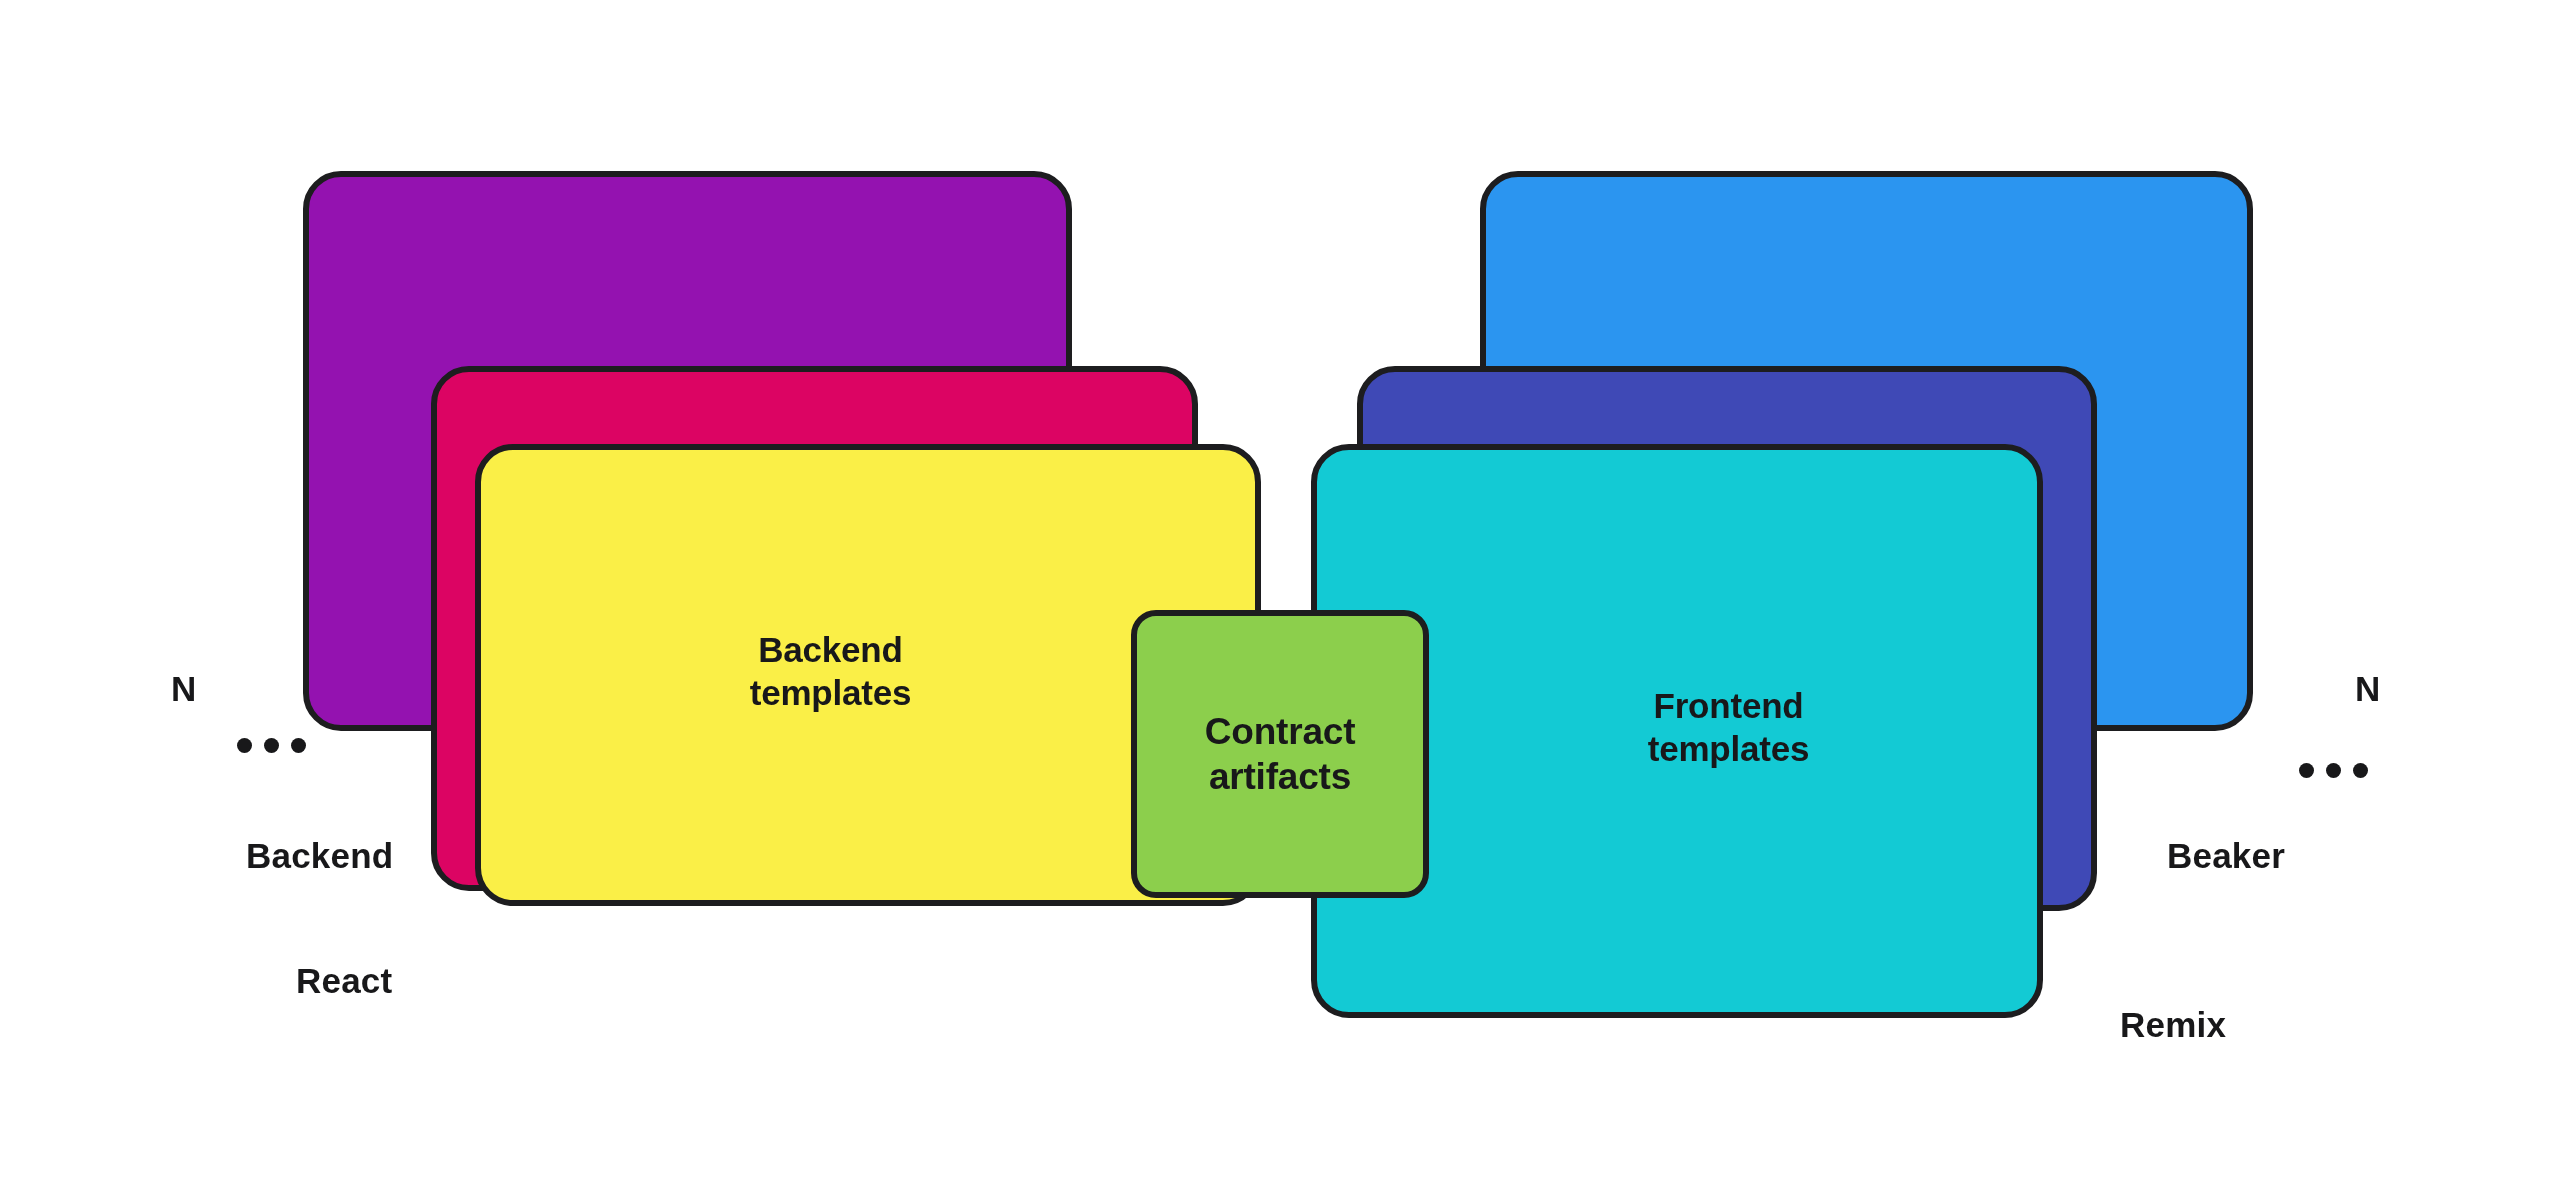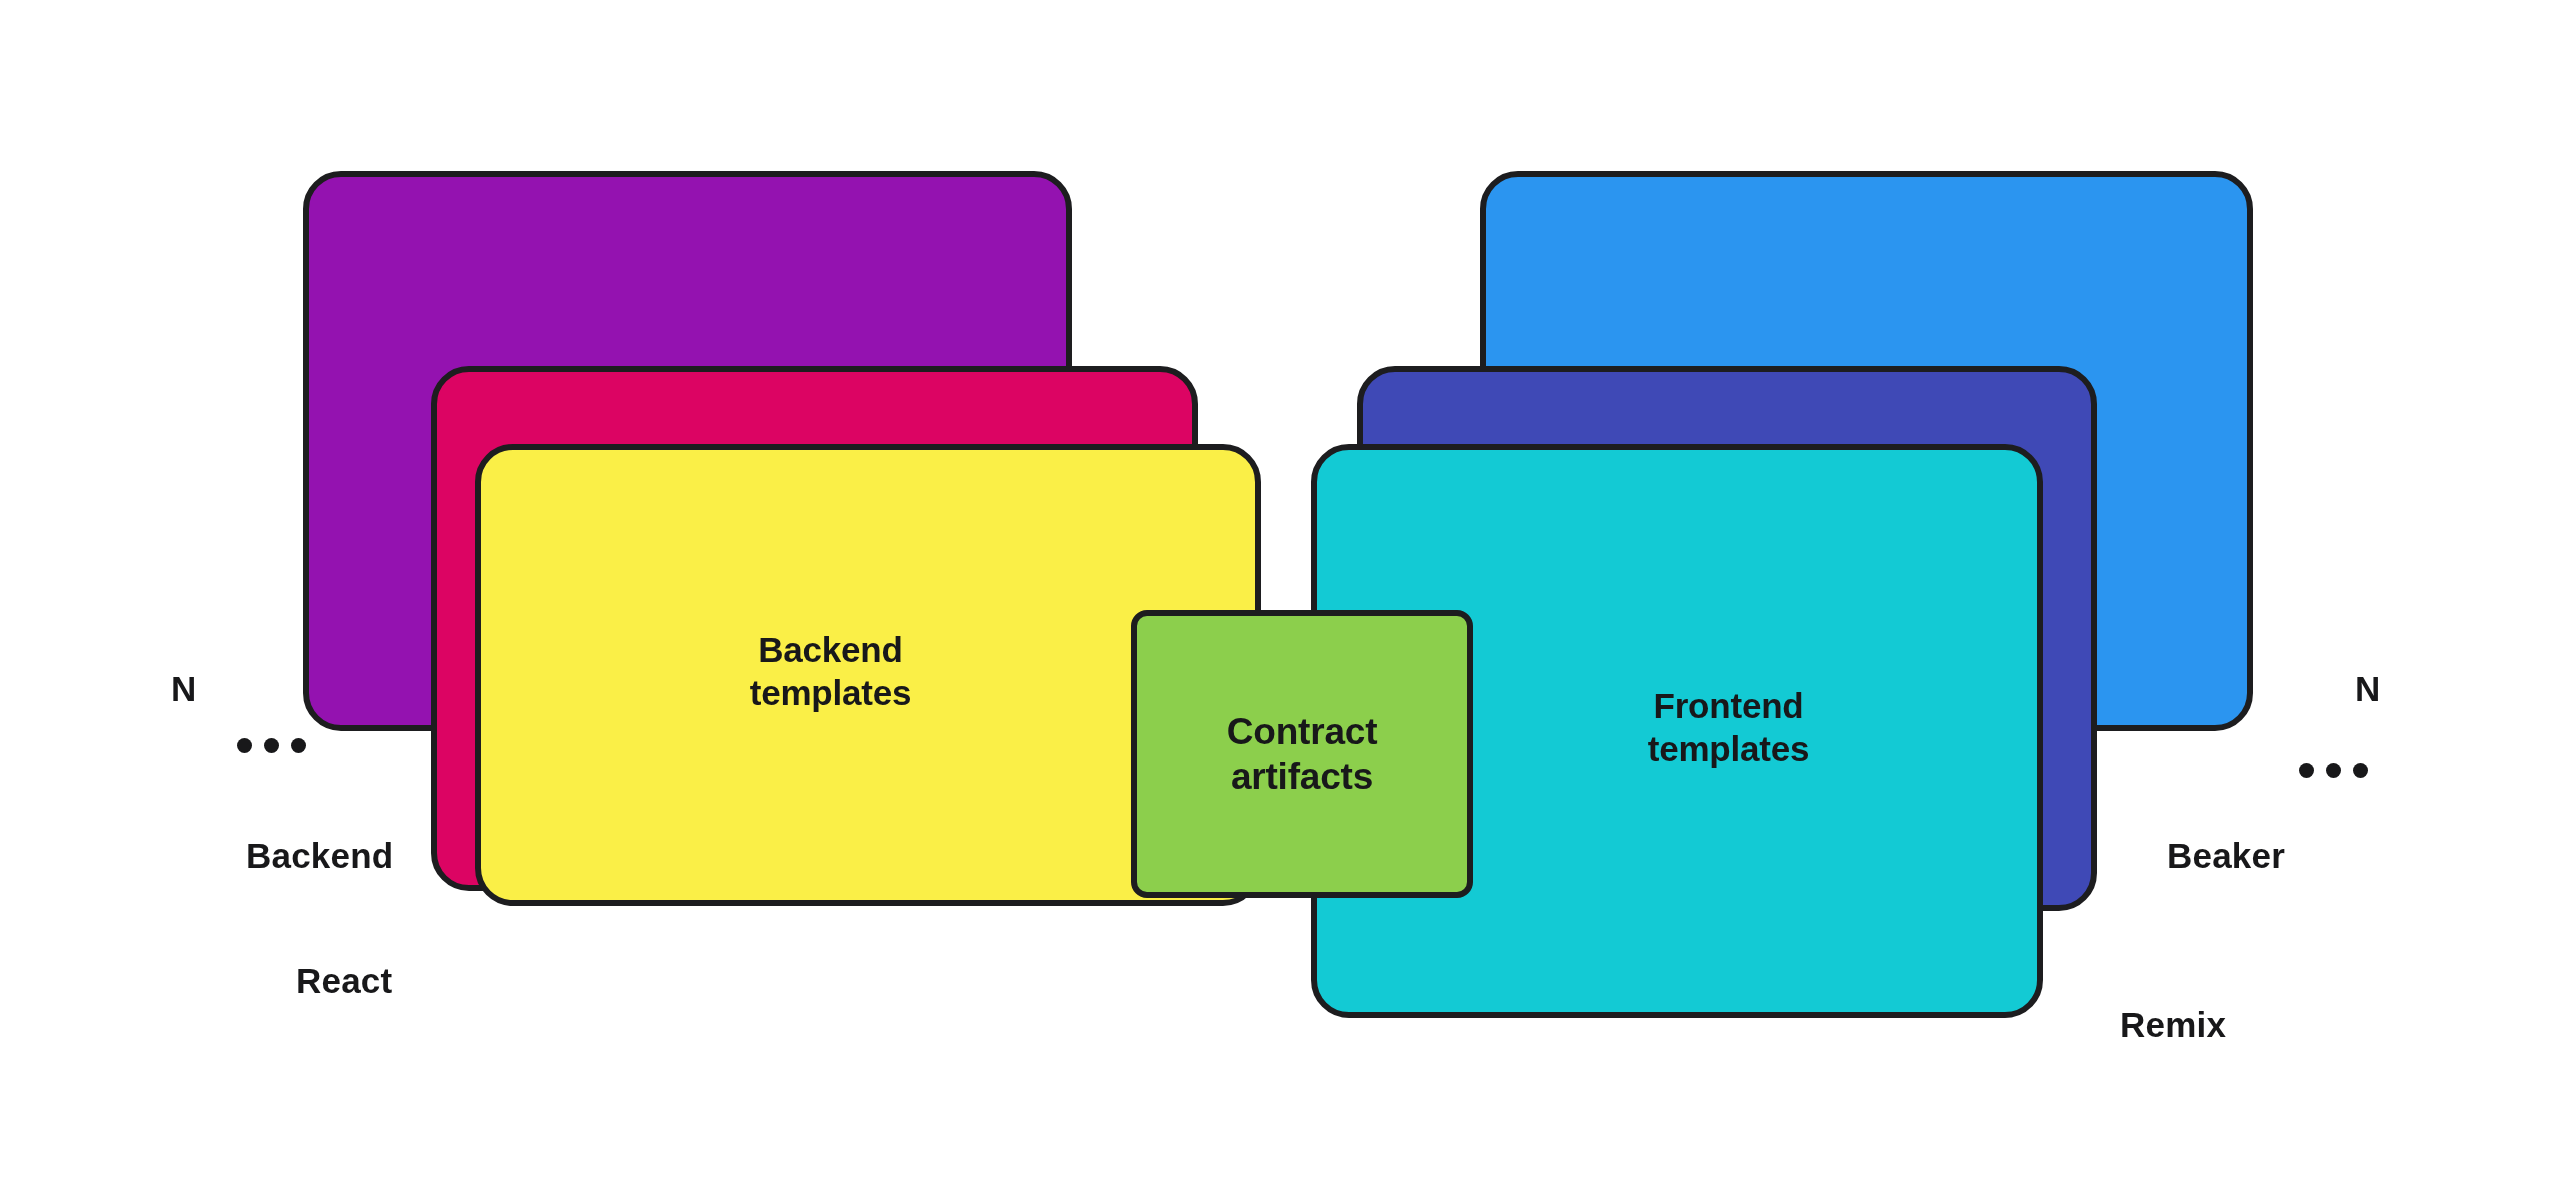--- a/index.html
+++ b/index.html
@@ -61,23 +61,23 @@
     z-index: 3;
   }
   #card-backend-yellow .card-label {
     margin-right: 75px;
     margin-top: -7px;
   }
 
   
   #card-contract {
     left: 1131px; top: 610px;
-    width: 342px; height: 288px;
+    width: 298px; height: 288px;
     background: #8ccf4c;
-    border-radius: 16px;
+    border-radius: 25px;
     z-index: 6;
   }
 
   
   #card-frontend-blue {
     left: 1480px; top: 171px;
     width: 773px; height: 560px;
     background: #2b95f0;
     z-index: 1;
   }

